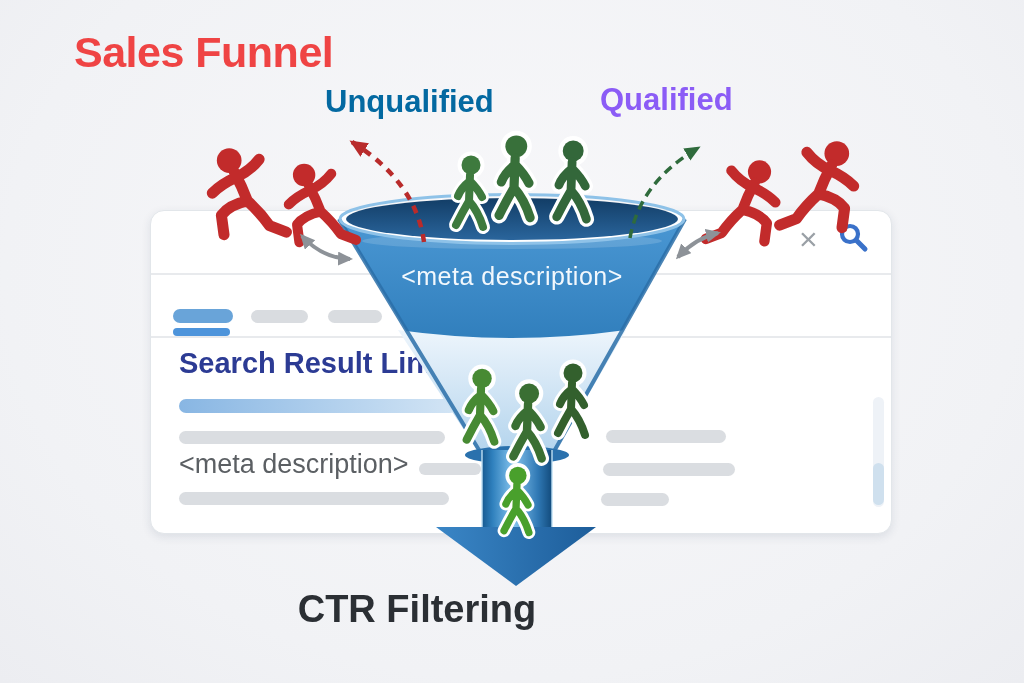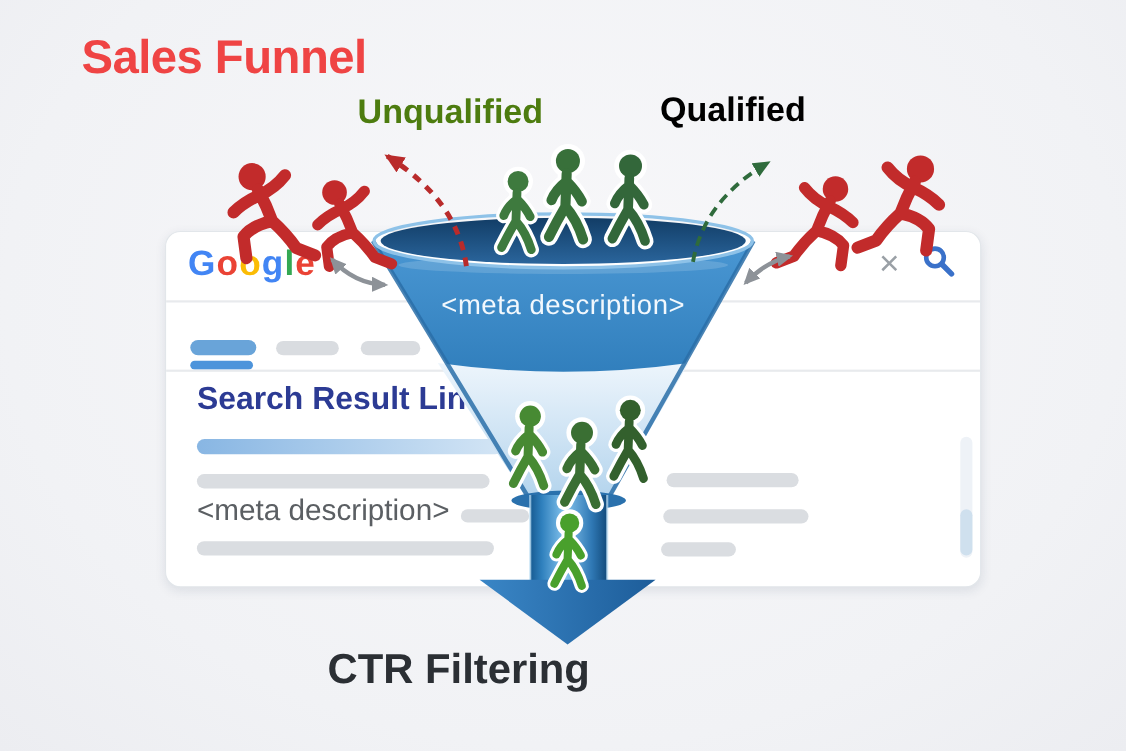--- a/index.html
+++ b/index.html
@@ -4,22 +4,22 @@
 <style>
   html,body{margin:0;padding:0;}
   body{
     width:1024px;height:683px;position:relative;overflow:hidden;
     font-family:"Liberation Sans", sans-serif;
     background:radial-gradient(ellipse at 50% 40%, #f8f8fa 0%, #f1f2f5 70%, #ecedf1 100%);
   }
   .abs{position:absolute;}
   
   .page-title{left:74px;top:28px;font-size:43px;font-weight:700;color:#ef4444;letter-spacing:-0.5px;}
-  .lbl-unqualified{left:325px;top:84px;font-size:31px;font-weight:700;color:#4d7c0f;}
-  .lbl-qualified{left:600px;top:82px;font-size:31px;font-weight:700;color:#000000;}
+  .lbl-unqualified{left:325px;top:84px;font-size:31px;font-weight:700;color:#0369a1;}
+  .lbl-qualified{left:600px;top:82px;font-size:31px;font-weight:700;color:#8b5cf6;}
   .lbl-ctr{left:0;top:588px;width:816px;text-align:center;text-indent:18px;
            font-size:38px;font-weight:700;color:#2b2f34;}
   
   .card{left:150px;top:210px;width:740px;height:322px;background:#fff;
         border:1px solid #e2e6ea;border-radius:14px;
         box-shadow:0 3px 10px rgba(30,50,80,.10);}
   .logo{left:20px;top:10px;font-size:32px;font-weight:700;letter-spacing:1px;}
   .logo span{display:inline-block;}
   .g0,.g3{color:#4285F4;} .g1,.g5{color:#EA4335;} .g2{color:#FBBC05;} .g4{color:#34A853;}
   .close-x{left:648px;top:12px;font-size:32px;color:#9aa0a6;font-weight:400;line-height:32px;}
@@ -50,23 +50,20 @@
                 fill:#f2f8fd;letter-spacing:.5px;}
 </style>
 </head>
 <body>
 
 <div class="abs page-title">Sales Funnel</div>
 <div class="abs lbl-unqualified">Unqualified</div>
 <div class="abs lbl-qualified">Qualified</div>
 
 <div class="abs card">
-  <div class="abs logo">
-    <span class="g0">G</span><span class="g1">o</span><span class="g2">o</span><span class="g3">g</span><span class="g4">l</span><span class="g5">e</span>
-  </div>
   <div class="abs close-x">×</div>
   <svg class="abs search-ic" viewBox="0 0 30 30">
     <circle cx="11" cy="11" r="8" fill="none" stroke="#3a71c9" stroke-width="4.2"></circle>
     <line x1="17.5" y1="17.5" x2="26" y2="26" stroke="#3a71c9" stroke-width="5" stroke-linecap="round"></line>
   </svg>
   <div class="abs divider d1"></div>
   <div class="abs pill-active"></div>
   <div class="abs pill pill-g1"></div>
   <div class="abs pill pill-g2"></div>
   <div class="abs tab-underline"></div>

